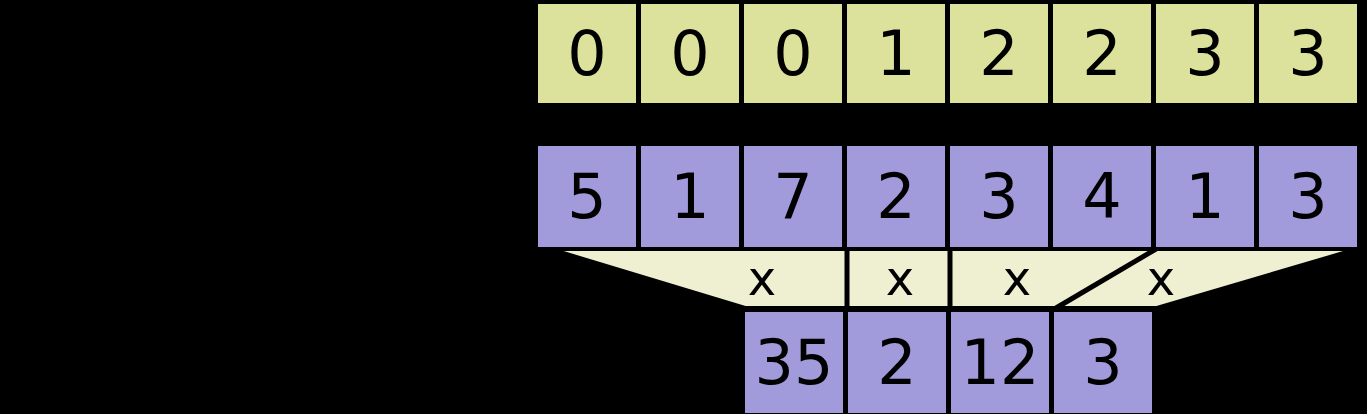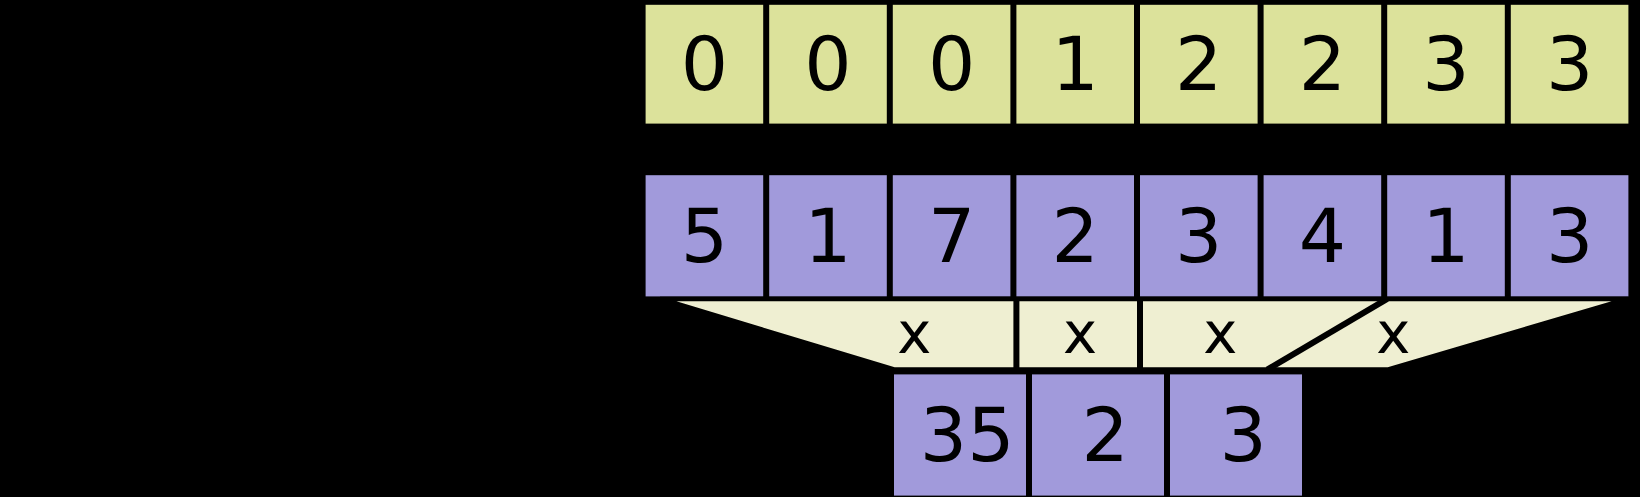--- a/index.html
+++ b/index.html
@@ -27,21 +27,21 @@
     width: 98px;
     display: flex;
     align-items: center;
     justify-content: center;
     color: #000000;
     font-size: 62px;
     line-height: 1;
   }
   .segment-row .cell { height: 99px;  background: #dce29b; }
   .value-row   .cell { height: 101px; background: #a19adb; }
-  .result-row  .cell { height: 101px; background: #a19adb; padding-left: 12px; }
+  .result-row  .cell { height: 101px; background: #a19adb; }
   .funnel-svg {
     position: absolute;
     left: 0;
     top: 247px;
     width: 1367px;
     height: 65px;
     display: block;
   }
   .op {
     position: absolute;
@@ -91,16 +91,17 @@
   </svg>
 
   <span class="op op-1">x</span>
   <span class="op op-2">x</span>
   <span class="op op-3">x</span>
   <span class="op op-4">x</span>
 
   <div class="row result-row">
     <div class="cell">35</div>
     <div class="cell">2</div>
+    <div class="cell">12</div>
     <div class="cell">3</div>
   </div>
 
 </div>
 
 </body></html>

